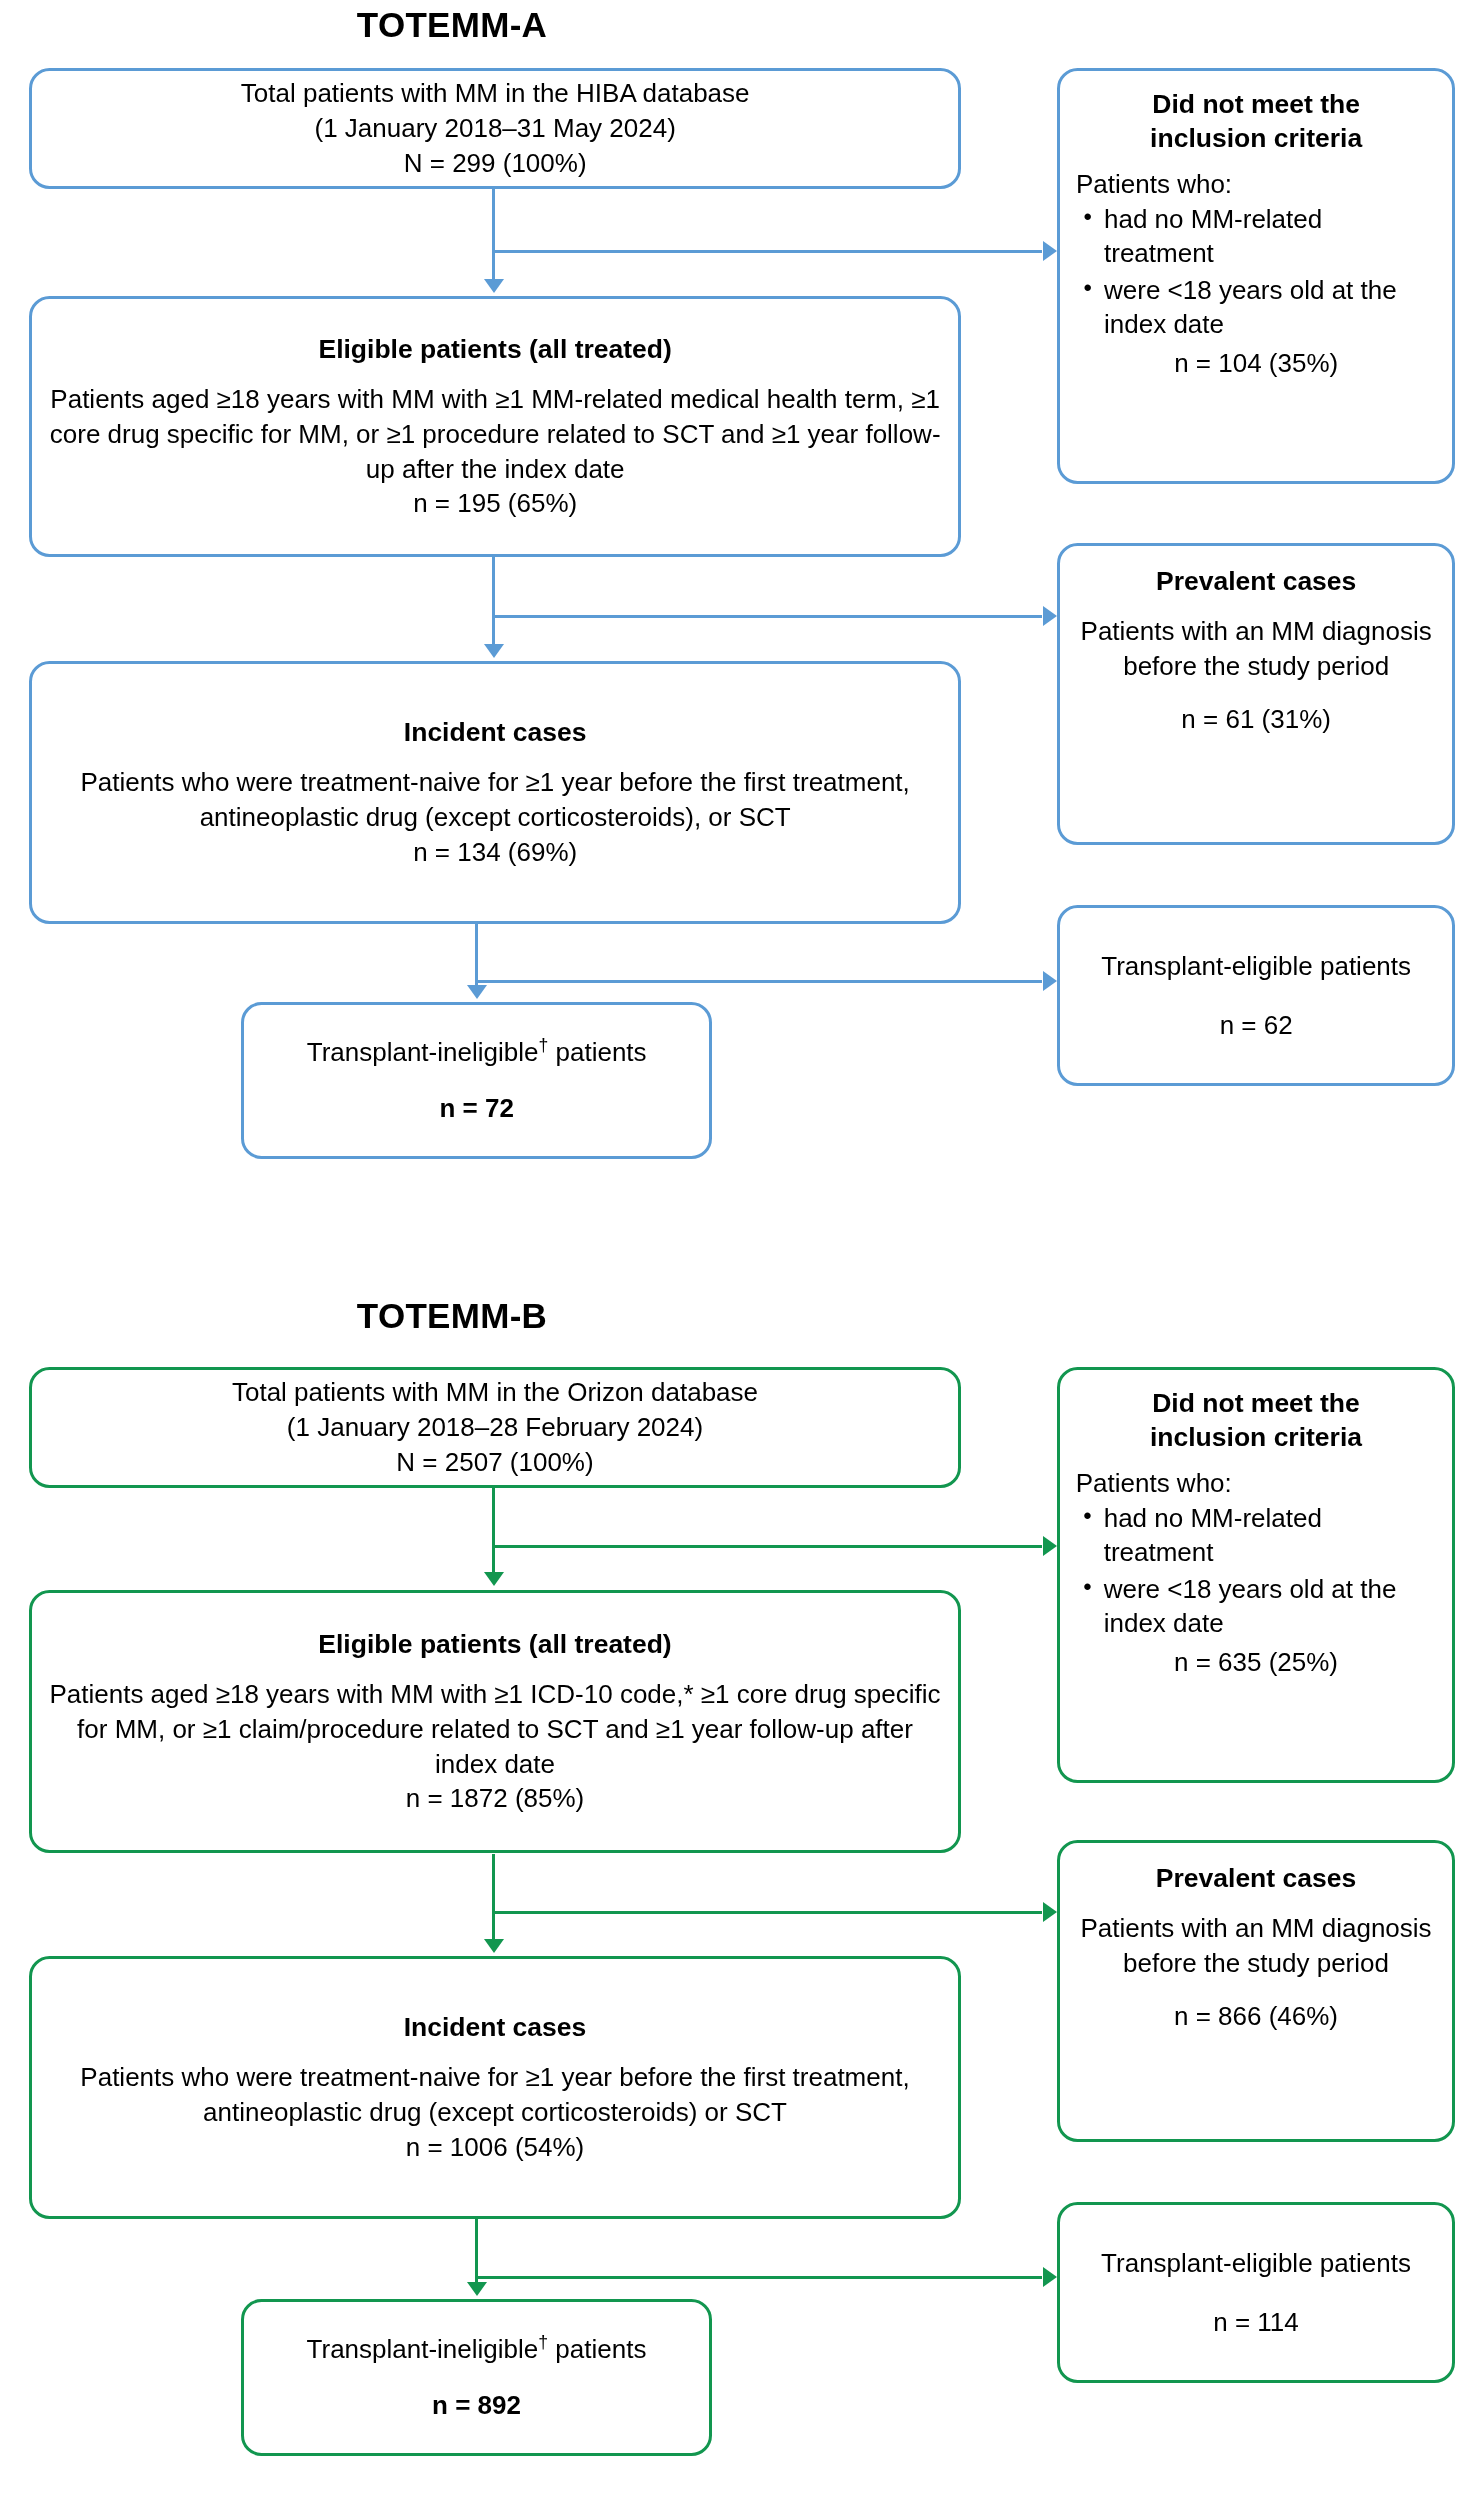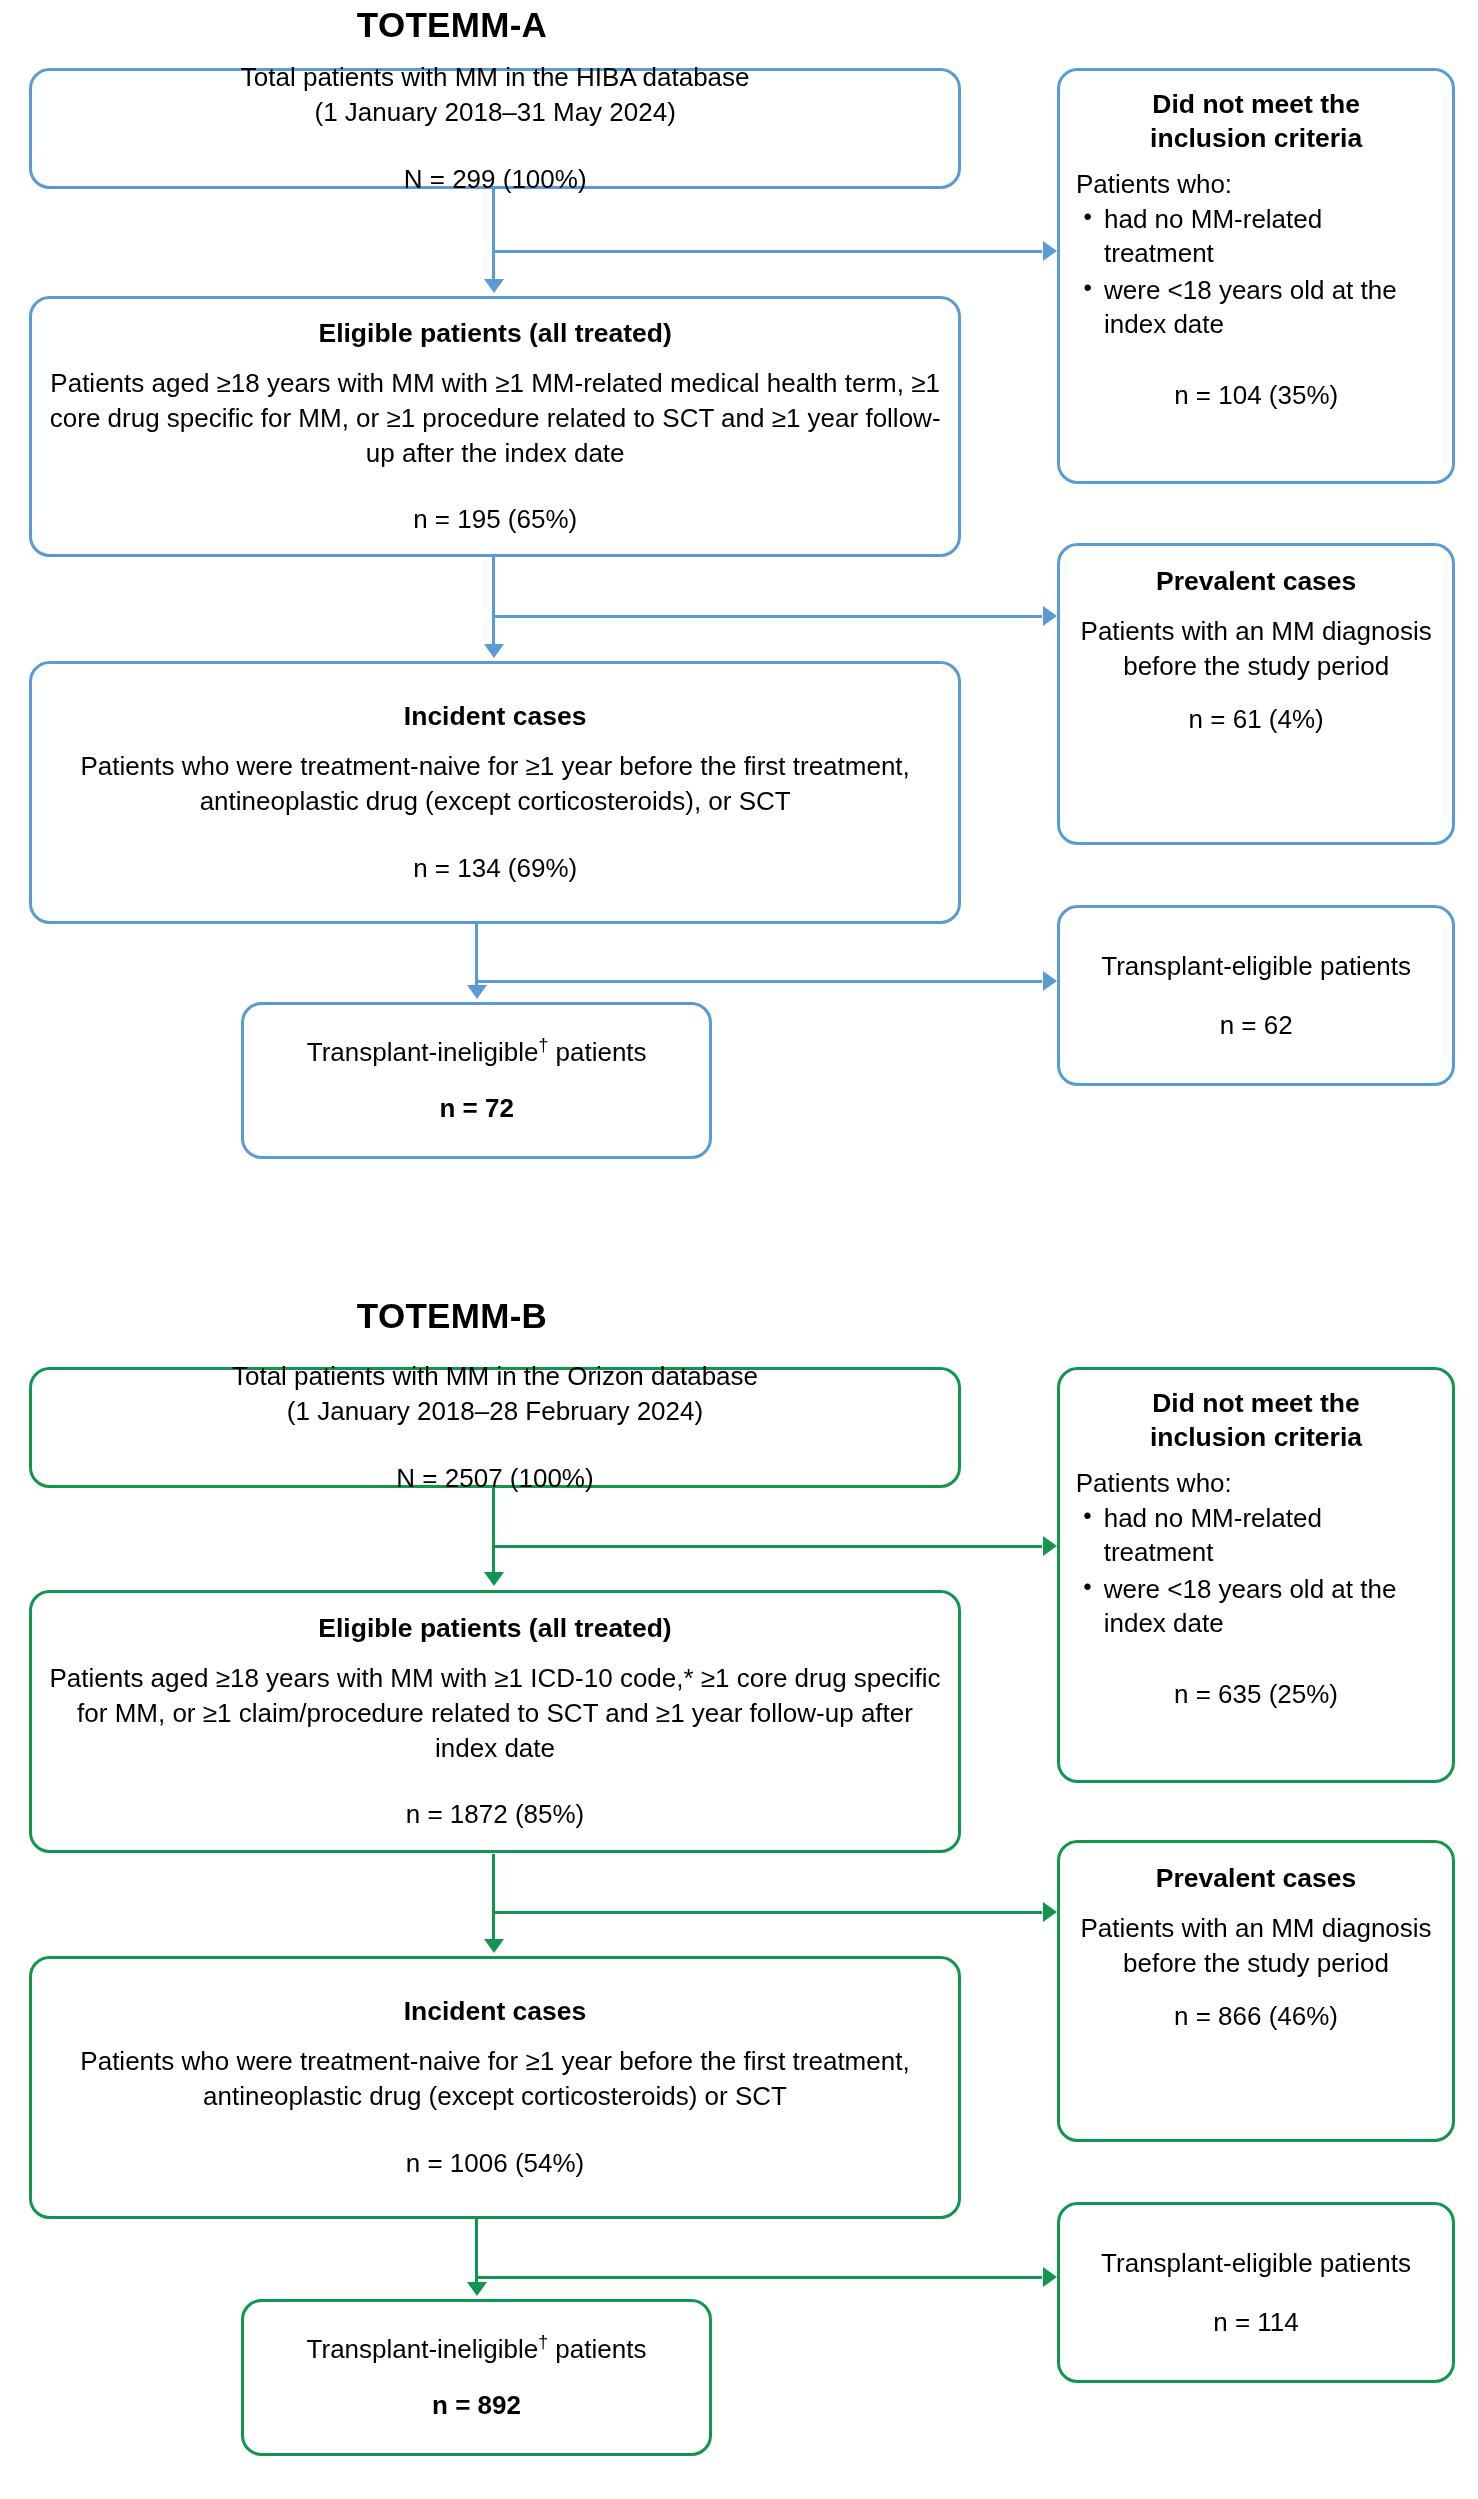--- a/index.html
+++ b/index.html
@@ -56,21 +56,20 @@
   }
   .node .body {
     text-align: center;
     font-size: 26px;
     line-height: 1.34;
   }
   .node .count {
     text-align: center;
     font-size: 26px;
     line-height: 1.34;
-    margin-top: 32px;
   }
   .node .count.bold { font-weight: bold; }
   .node.center-only .body { margin-bottom: 0; }
 
   
   .node .lead {
     text-align: left;
     font-size: 26px;
     line-height: 1.32;
     margin-bottom: 1.2px;
@@ -150,21 +149,21 @@
 
   <div class="node blue" style="left:29px; top:296px; width:932px; height:261px;">
     <div class="hdr">Eligible patients (all treated)</div>
     <div class="body">Patients aged ≥18 years with MM with ≥1 MM-related medical health term, ≥1 core drug specific for MM, or ≥1 procedure related to SCT and ≥1 year follow-up after the index date</div>
     <div class="count">n = 195 (65%)</div>
   </div>
 
   <div class="node blue" style="left:1057px; top:543px; width:398px; height:302px; justify-content:flex-start; padding-top:18px;">
     <div class="hdr">Prevalent cases</div>
     <div class="body">Patients with an MM diagnosis before the study period</div>
-    <div class="count" style="margin-top:18px;">n = 61  (4%)</div>
+    <div class="count" style="margin-top:18px;">n = 61  (31%)</div>
   </div>
 
   <div class="node blue" style="left:29px; top:661px; width:932px; height:263px;">
     <div class="hdr">Incident cases</div>
     <div class="body">Patients who were treatment-naive for ≥1 year before the first treatment, antineoplastic drug (except corticosteroids), or SCT</div>
     <div class="count">n = 134 (69%)</div>
   </div>
 
   <div class="node blue center-only" style="left:1057px; top:905px; width:398px; height:181px;">
     <div class="body">Transplant-eligible patients</div>

